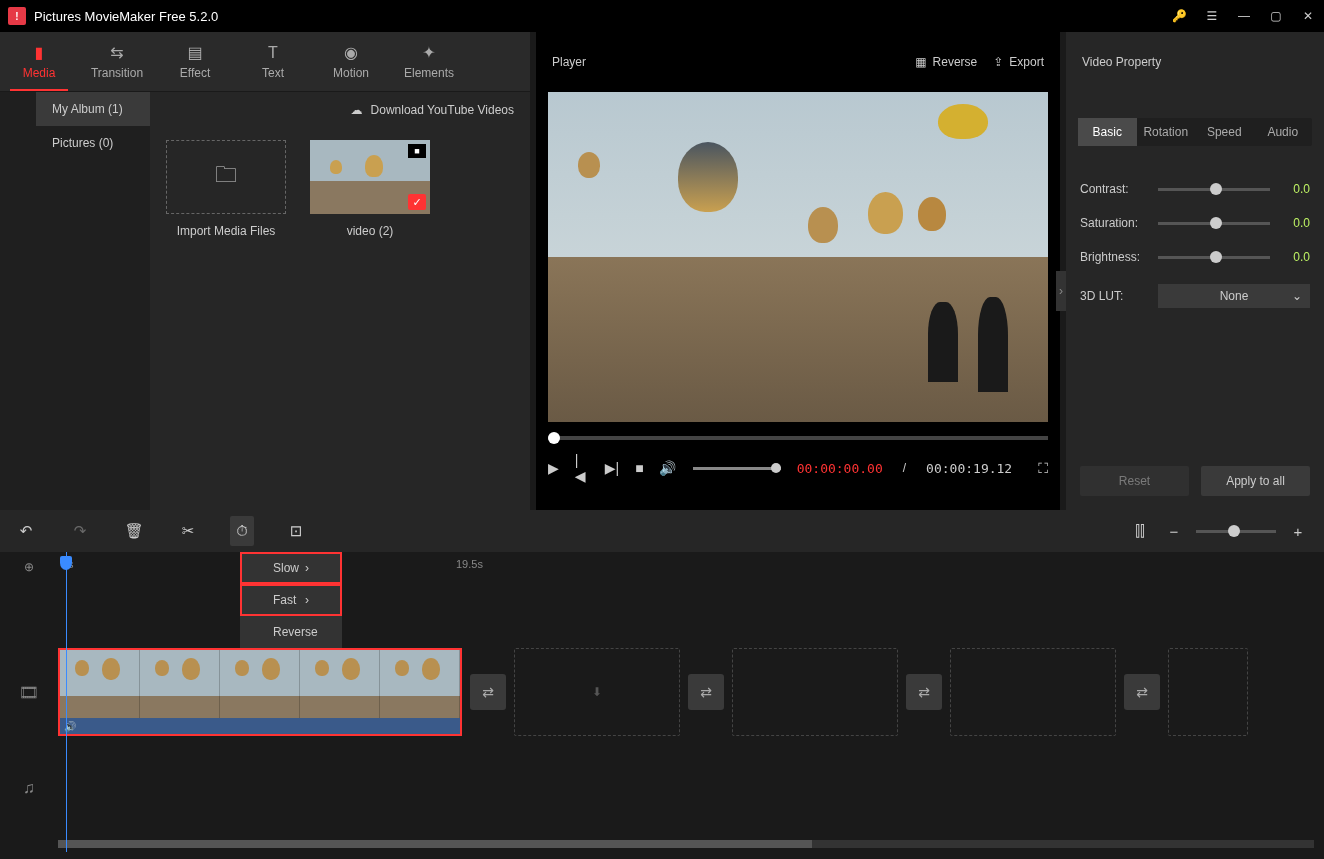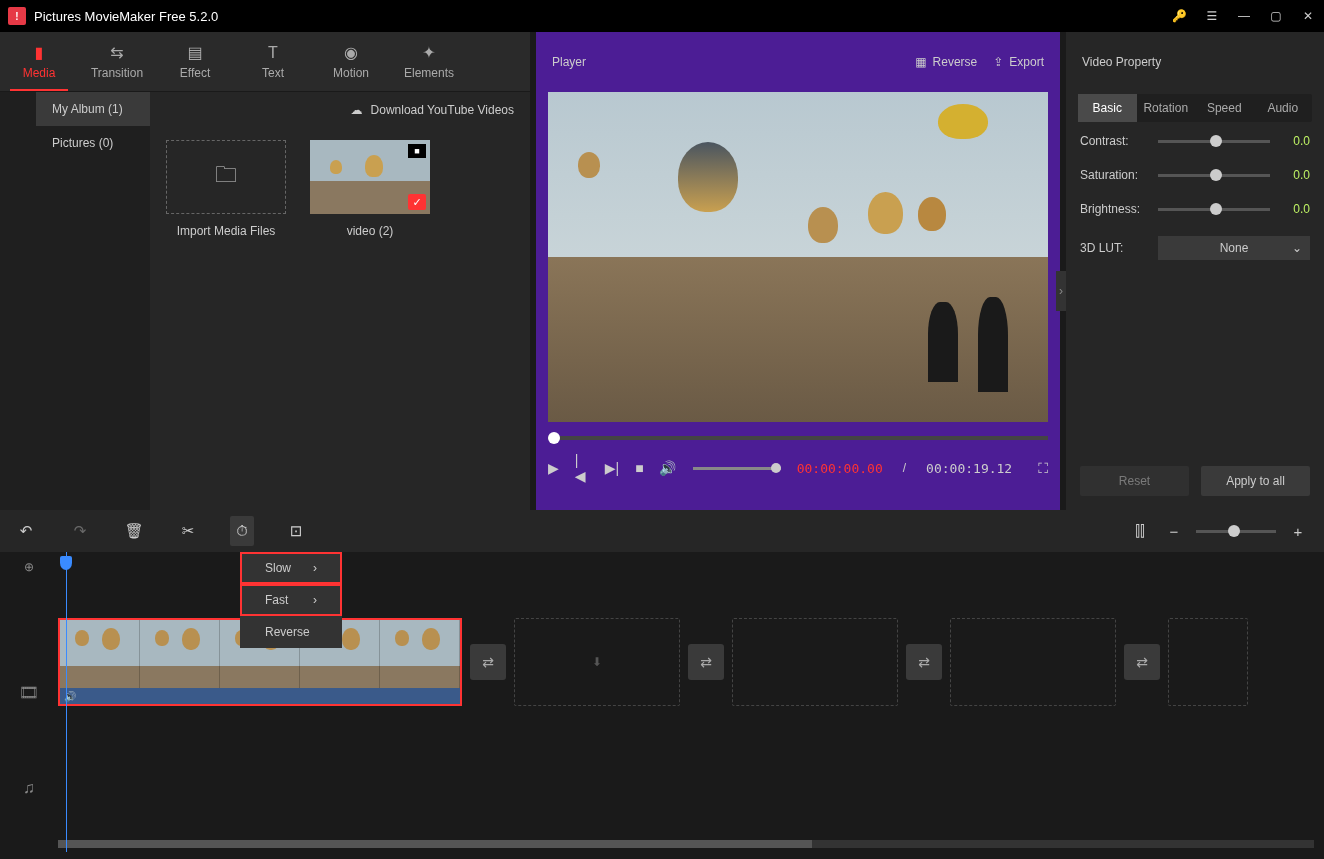--- a/index.html
+++ b/index.html
@@ -27,21 +27,21 @@
 .media-header { height: 36px; display: flex; align-items: center; justify-content: flex-end; padding: 0 16px; gap: 8px; color: #ccc; }
 .thumbs { display: flex; gap: 24px; padding: 12px 16px; }
 .thumb-item { display: flex; flex-direction: column; align-items: center; gap: 10px; width: 120px; }
 .import-box { width: 120px; height: 74px; border: 1px dashed #666; display: flex; align-items: center; justify-content: center; font-size: 22px; color: #ccc; }
 .video-thumb { width: 120px; height: 74px; background: linear-gradient(#a8b8c0 55%, #8a7860 55%); position: relative; }
 .video-thumb::before { content: ""; position: absolute; top: 20px; left: 20px; width: 12px; height: 14px; background: #c9a050; border-radius: 50% 50% 40% 40%; }
 .video-thumb::after { content: ""; position: absolute; top: 15px; left: 55px; width: 18px; height: 22px; background: #c9a050; border-radius: 50% 50% 40% 40%; }
 .vid-badge { position: absolute; top: 4px; right: 4px; width: 18px; height: 14px; background: #000; color: #fff; display: flex; align-items: center; justify-content: center; font-size: 9px; }
 .vid-check { position: absolute; bottom: 4px; right: 4px; width: 18px; height: 16px; background: #ff3333; color: #fff; display: flex; align-items: center; justify-content: center; font-size: 11px; border-radius: 2px; }
 
-.player-panel { width: 524px; background: #4c1d95; margin-left: 6px; display: flex; flex-direction: column; }
+.player-panel { width: 524px; background: #000000; margin-left: 6px; display: flex; flex-direction: column; }
 .panel-header { height: 60px; display: flex; align-items: center; padding: 0 16px; color: #ccc; }
 .panel-header .spacer { flex: 1; }
 .hdr-btn { display: flex; align-items: center; gap: 6px; margin-left: 16px; cursor: pointer; color: #ccc; }
 .preview { margin: 0 12px; height: 330px; background: #000; position: relative; overflow: hidden; }
 .sky { position: absolute; inset: 0; background: linear-gradient(#b8c8d0, #c8d4d8 50%, #8a7558 50%, #6a5a45); }
 .balloon { position: absolute; border-radius: 50% 50% 45% 45%; }
 .b1 { top: 50px; left: 130px; width: 60px; height: 70px; background: linear-gradient(#4a5560, #c9a050); }
 .b2 { top: 12px; right: 60px; width: 50px; height: 35px; background: #d4b030; }
 .b3 { top: 100px; left: 320px; width: 35px; height: 42px; background: #c9a050; }
 .b4 { top: 105px; left: 370px; width: 28px; height: 34px; background: #b88840; }
@@ -55,21 +55,21 @@
 .controls { display: flex; align-items: center; padding: 6px 12px 10px; gap: 16px; }
 .ctrl-btn { color: #ccc; cursor: pointer; font-size: 14px; }
 .vol-bar { width: 90px; height: 3px; background: #888; position: relative; }
 .vol-dot { position: absolute; right: 0; top: -4px; width: 10px; height: 10px; background: #ccc; border-radius: 50%; }
 .time-cur { color: #ff3333; font-family: monospace; margin-left: auto; font-size: 13px; }
 .time-sep { color: #ccc; margin: 0 4px; }
 .time-tot { color: #ccc; font-family: monospace; font-size: 13px; }
 
 .props-panel { width: 258px; background: #262626; margin-left: 6px; display: flex; flex-direction: column; position: relative;}
 .collapse-arrow { position:absolute; left:-10px; top:50%; width:10px; height:40px; background:#333; display:flex; align-items:center; justify-content:center; color:#888;}
-.prop-tabs { display: flex; margin: 2px 12px; background: #1f1f1f; border-radius: 2px; }
+.prop-tabs { display: flex; margin: 26px 12px; background: #1f1f1f; border-radius: 2px; }
 .prop-tab { flex: 1; text-align: center; padding: 7px 4px; color: #aaa; cursor: pointer; font-size: 12px; }
 .prop-tab.active { background: #4a4a4a; color: #fff; }
 .prop-row { display: flex; align-items: center; padding: 10px 14px; gap: 10px; }
 .prop-label { width: 68px; color: #ccc; }
 .prop-slider { flex: 1; height: 3px; background: #555; position: relative; }
 .prop-knob { position: absolute; left: 46%; top: -5px; width: 12px; height: 12px; background: #ccc; border-radius: 50%; }
 .prop-val { width: 30px; text-align: right; color: #bef264; }
 .lut-select { flex: 1; background: #3a3a3a; padding: 5px 10px; display: flex; justify-content: center; align-items: center; position: relative; color: #ccc; }
 .lut-select::after { content: "⌄"; position: absolute; right: 8px; }
 .prop-buttons { margin-top: auto; display: flex; gap: 12px; padding: 14px; }
@@ -77,21 +77,21 @@
 .prop-btn.disabled { opacity: .5; }
 
 .timeline { height: 349px; background: #1a1a1a; }
 .tl-tools { height: 42px; background: #262626; display: flex; align-items: center; padding: 0 14px; gap: 30px; position: relative; }
 .tl-tool { color: #ccc; cursor: pointer; font-size: 15px; width: 24px; text-align: center; }
 .tl-tool.active { background: #3a3a3a; padding: 6px; border-radius: 2px; }
 .tl-zoom { margin-left: auto; display: flex; align-items: center; gap: 10px; }
 .zoom-bar { width: 80px; height: 3px; background: #555; position: relative; }
 .zoom-knob { position: absolute; left: 40%; top: -5px; width: 12px; height: 12px; background: #ccc; border-radius: 50%; }
 .speed-menu { position: absolute; top: 42px; left: 240px; width: 102px; background: #333; z-index: 10; }
-.speed-item { padding: 9px 25px; color: #ccc; display: flex; justify-content: space-between; align-items: flex-end; cursor: pointer; }
+.speed-item { padding: 9px 33px; color: #ccc; display: flex; justify-content: space-between; align-items: flex-end; cursor: pointer; }
 .speed-item.hl { outline: 2px solid #ff3333; outline-offset: -2px; }
 
 .tl-body { display: flex; height: 300px; }
 .tl-labels { width: 58px; background: #1a1a1a; display: flex; flex-direction: column; }
 .tl-label { display: flex; align-items: center; justify-content: center; color: #888; }
 .tl-label.ruler { height: 30px; }
 .tl-label.txt { height: 62px; font-size: 16px; }
 .tl-label.vid { height: 96px; font-size: 16px; }
 .tl-label.aud { height: 96px; font-size: 16px; }
 .tl-tracks { flex: 1; position: relative; overflow: hidden; }
@@ -306,20 +306,24 @@
   </div>
   <div class="tl-body">
     <div class="tl-labels">
       <div class="tl-label ruler">⊕</div>
       <div class="tl-label txt"></div>
       <div class="tl-label vid">🎞</div>
       <div class="tl-label aud">♫</div>
     </div>
     <div class="tl-tracks">
       <div class="playhead"></div>
+      <div class="tl-ruler">
+        <span class="tl-tick" style="left:4px">0s</span>
+        <span class="tl-tick" style="left:398px">19.5s</span>
+      </div>
       <div class="txt-track"></div>
       <div class="vid-track">
         <div class="clip">
           <div class="clip-frame"></div>
             <div class="clip-frame"></div>
             <div class="clip-frame"></div>
           <div class="clip-frame"></div>
             <div class="clip-frame"></div>
           <div class="clip-audio">
               <span style="font-size:10px;color:#fff">🔊</span>

